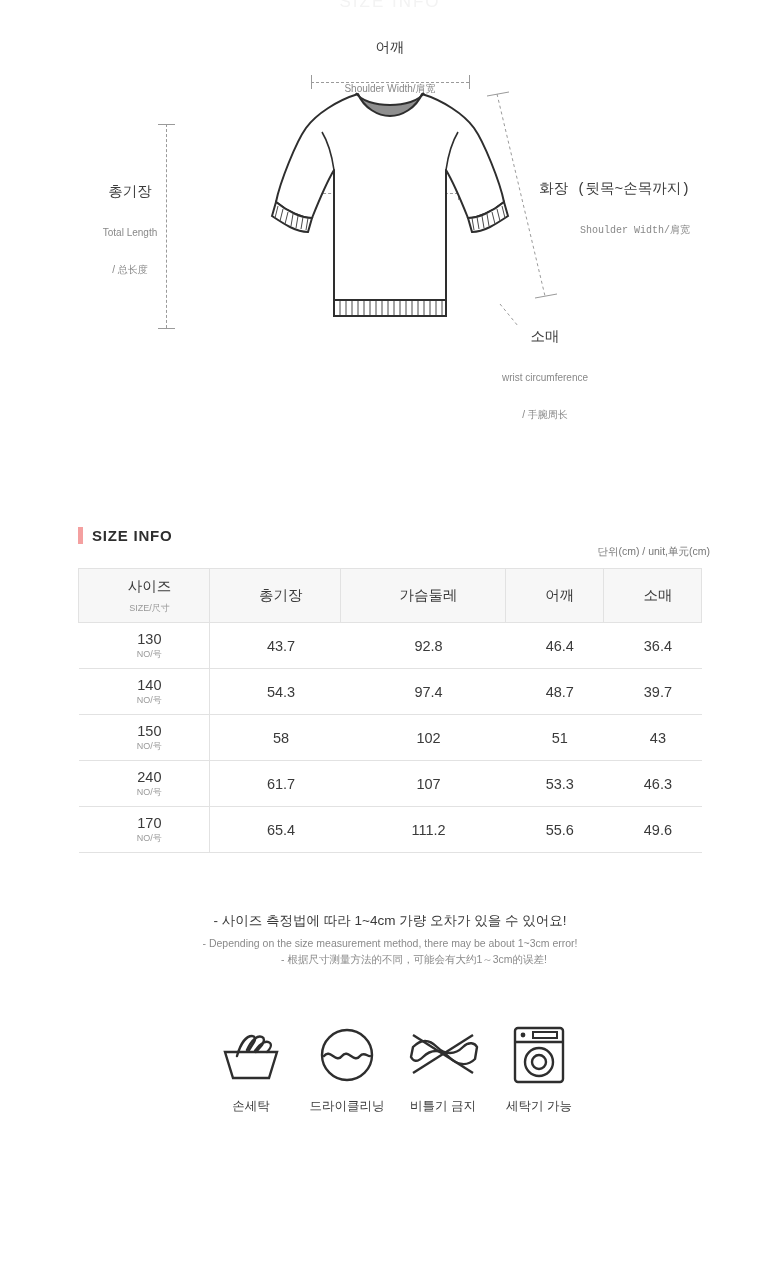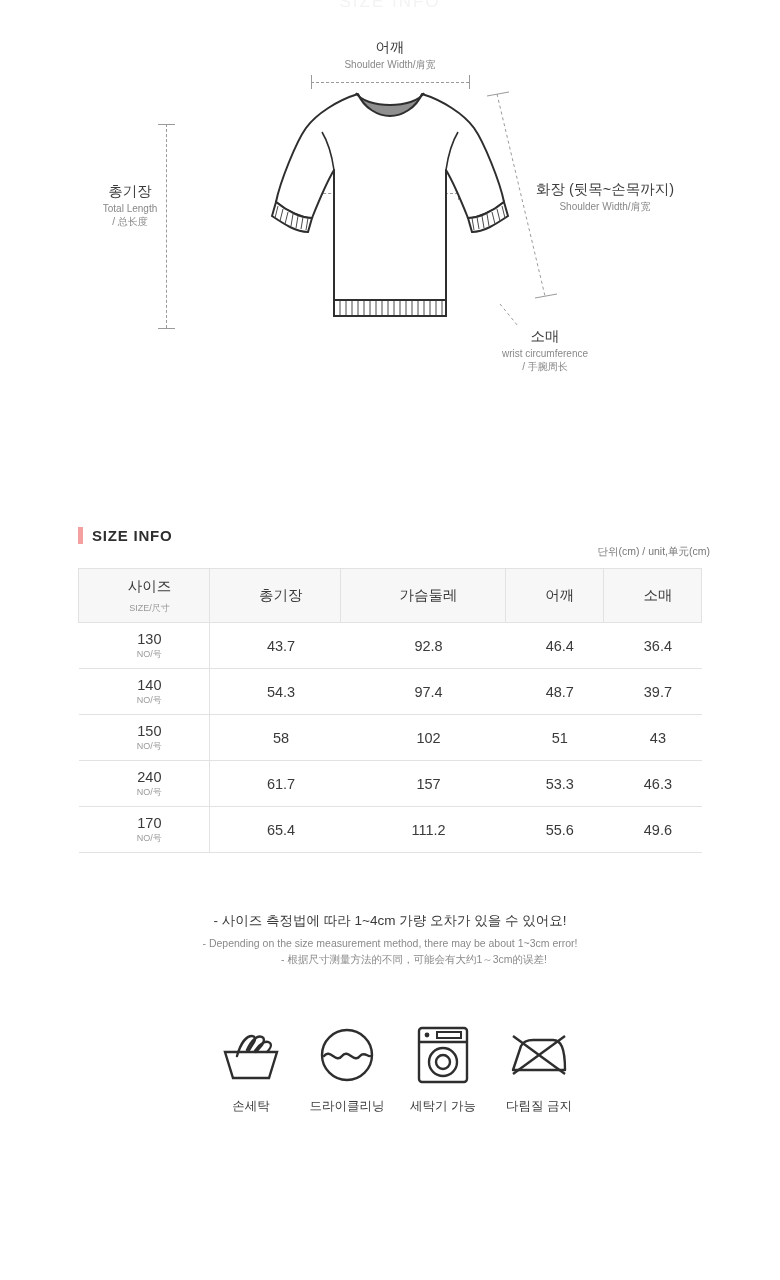--- a/index.html
+++ b/index.html
@@ -29,26 +29,26 @@
     left: 0;
     width: 780px;
     text-align: center;
     font-size: 17px;
     letter-spacing: 2px;
     color: #f3f3f3;
   }
 
   .lbl { position: absolute; text-align: center; line-height: 1.35; }
   .lbl .ko { font-size: 14.5px; color: #3c3c3c; }
-  .lbl .en { font-size: 10px; color: #888888; }
+  .lbl .en { font-size: 10px; color: #888888; margin-top: 24px; }
 
   .shoulder-lbl { top: 38px; left: 300px; width: 180px; }
   .total-lbl    { top: 182px; left: 75px;  width: 110px; }
   .chest-lbl    { top: 178px; left: 315px; width: 150px; }
-  .sleeve-lbl   { top: 180px; left: 520px; width: 170px; text-align: center; }
+  .sleeve-lbl   { top: 180px; left: 520px; width: 170px; text-align: right; font-family: Liberation Mono, monospace; }
   .wrist-lbl    { top: 327px; left: 465px; width: 160px; }
 
   .dash-h {
     position: absolute;
     border-top: 1px dashed #9a9a9a;
     height: 0;
   }
   .dash-v {
     position: absolute;
     border-left: 1px dashed #9a9a9a;
@@ -348,21 +348,21 @@
       <td>102</td>
       <td>51</td>
       <td>43</td>
     </tr>
     <tr>
       <td class="first">
         <span>240</span>
         <span class="sub">NO/号</span>
       </td>
       <td>61.7</td>
-      <td>157</td>
+      <td>107</td>
       <td>53.3</td>
       <td>46.3</td>
     </tr>
     <tr>
       <td class="first">
         <span>170</span>
         <span class="sub">NO/号</span>
       </td>
       <td>65.4</td>
       <td>111.2</td>
@@ -395,45 +395,45 @@
   <div class="care-item">
     <div class="glyph">
       <svg width="62" height="58" viewBox="0 0 62 58">
         <circle cx="31" cy="29" r="25" fill="none" stroke="#2e2e2e" stroke-width="2.4"></circle>
         <path d="M8 30 C14 22, 20 38, 26 30 C32 22, 38 38, 44 30 C48 25, 52 31, 54 30" fill="none" stroke="#2e2e2e" stroke-width="2.4" stroke-linecap="round"></path>
       </svg>
     </div>
     <div class="cap">드라이클리닝</div>
   </div>
 
+  <div class="care-item">
+    <div class="glyph">
+      <svg width="76" height="52" viewBox="0 0 76 52">
+        <path d="M8 18 C16 10, 24 10, 32 18 C40 26, 50 26, 58 18 C64 12, 70 14, 72 18 L70 30 C62 38, 52 36, 44 28 C36 20, 26 20, 18 28 C12 34, 8 32, 6 28 Z" fill="none" stroke="#2e2e2e" stroke-width="2.4" stroke-linejoin="round"></path>
+        <line x1="8" y1="6" x2="68" y2="44" stroke="#2e2e2e" stroke-width="2.4"></line>
+        <line x1="68" y1="6" x2="8" y2="44" stroke="#2e2e2e" stroke-width="2.4"></line>
+      </svg>
+    </div>
+    <div class="cap">비틀기 금지</div>
+  </div>
 
   <div class="care-item">
     <div class="glyph">
       <svg width="56" height="62" viewBox="0 0 56 62">
         <rect x="4" y="4" width="48" height="54" rx="3" fill="none" stroke="#2e2e2e" stroke-width="2.4"></rect>
         <line x1="4" y1="18" x2="52" y2="18" stroke="#2e2e2e" stroke-width="2.4"></line>
         <circle cx="12" cy="11" r="2.4" fill="#2e2e2e"></circle>
         <rect x="22" y="8" width="24" height="6" fill="none" stroke="#2e2e2e" stroke-width="2"></rect>
         <circle cx="28" cy="38" r="14" fill="none" stroke="#2e2e2e" stroke-width="2.4"></circle>
         <circle cx="28" cy="38" r="7" fill="none" stroke="#2e2e2e" stroke-width="2.4"></circle>
       </svg>
     </div>
     <div class="cap">세탁기 가능</div>
   </div>
 
-  <div class="care-item">
-    <div class="glyph">
-      <svg width="64" height="50" viewBox="0 0 64 50">
-        <path d="M6 40 L14 16 C16 12, 20 10, 26 10 L46 10 C54 10, 58 18, 58 40 Z" fill="none" stroke="#2e2e2e" stroke-width="2.4" stroke-linejoin="round"></path>
-        <line x1="6" y1="6" x2="58" y2="44" stroke="#2e2e2e" stroke-width="2.4"></line>
-        <line x1="58" y1="6" x2="6" y2="44" stroke="#2e2e2e" stroke-width="2.4"></line>
-      </svg>
-    </div>
-    <div class="cap">다림질 금지</div>
-  </div>
 
 
 </div>
 
 <div class="section-head" id="quality-info-head">
   <span class="bar"></span>
   <span class="txt">QUALITY INFO</span>
 </div>
 
 </body></html>

